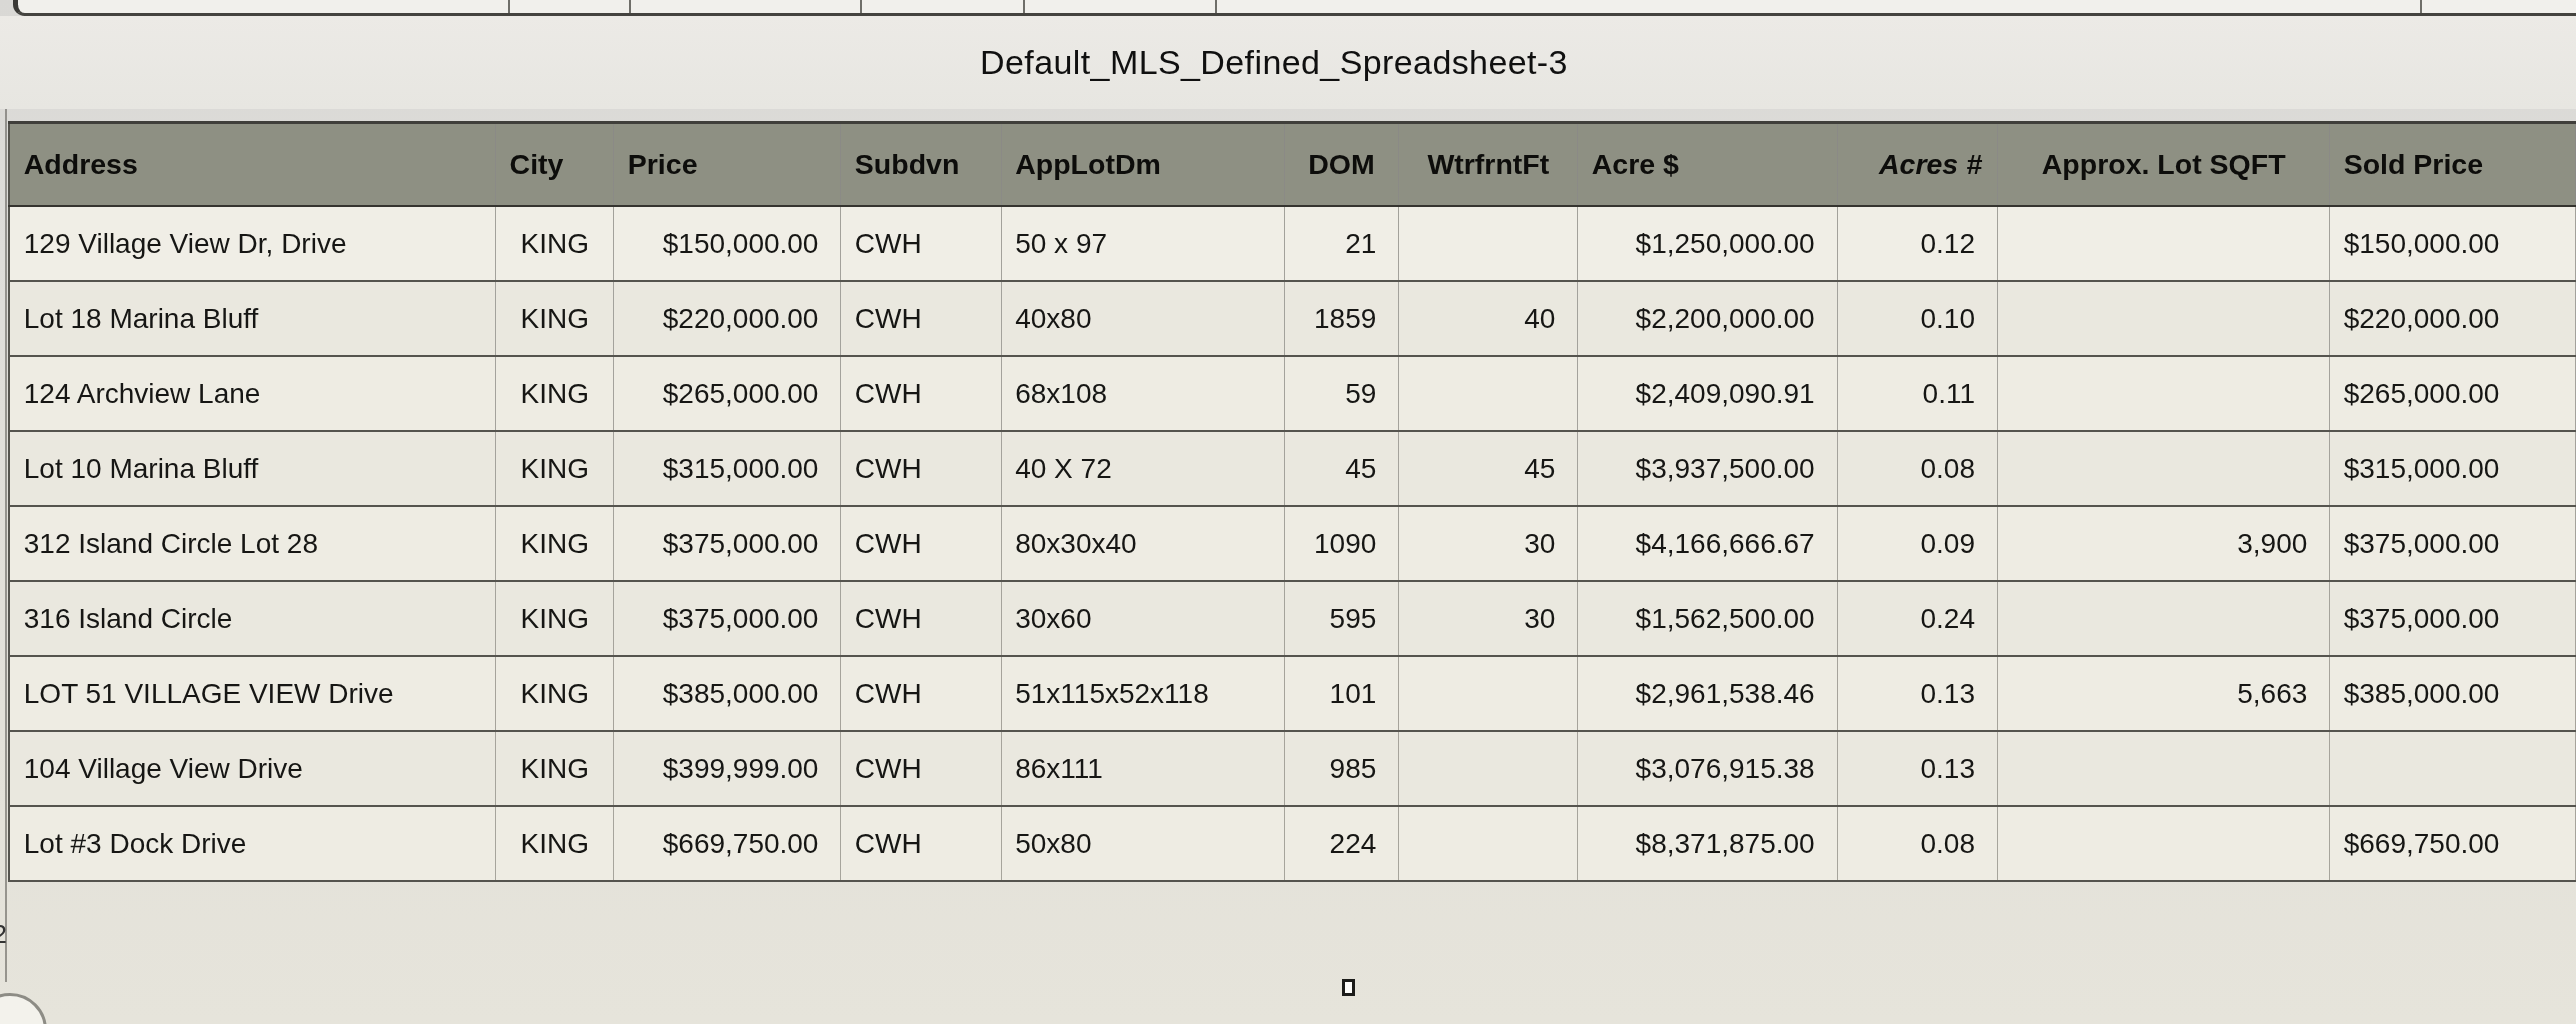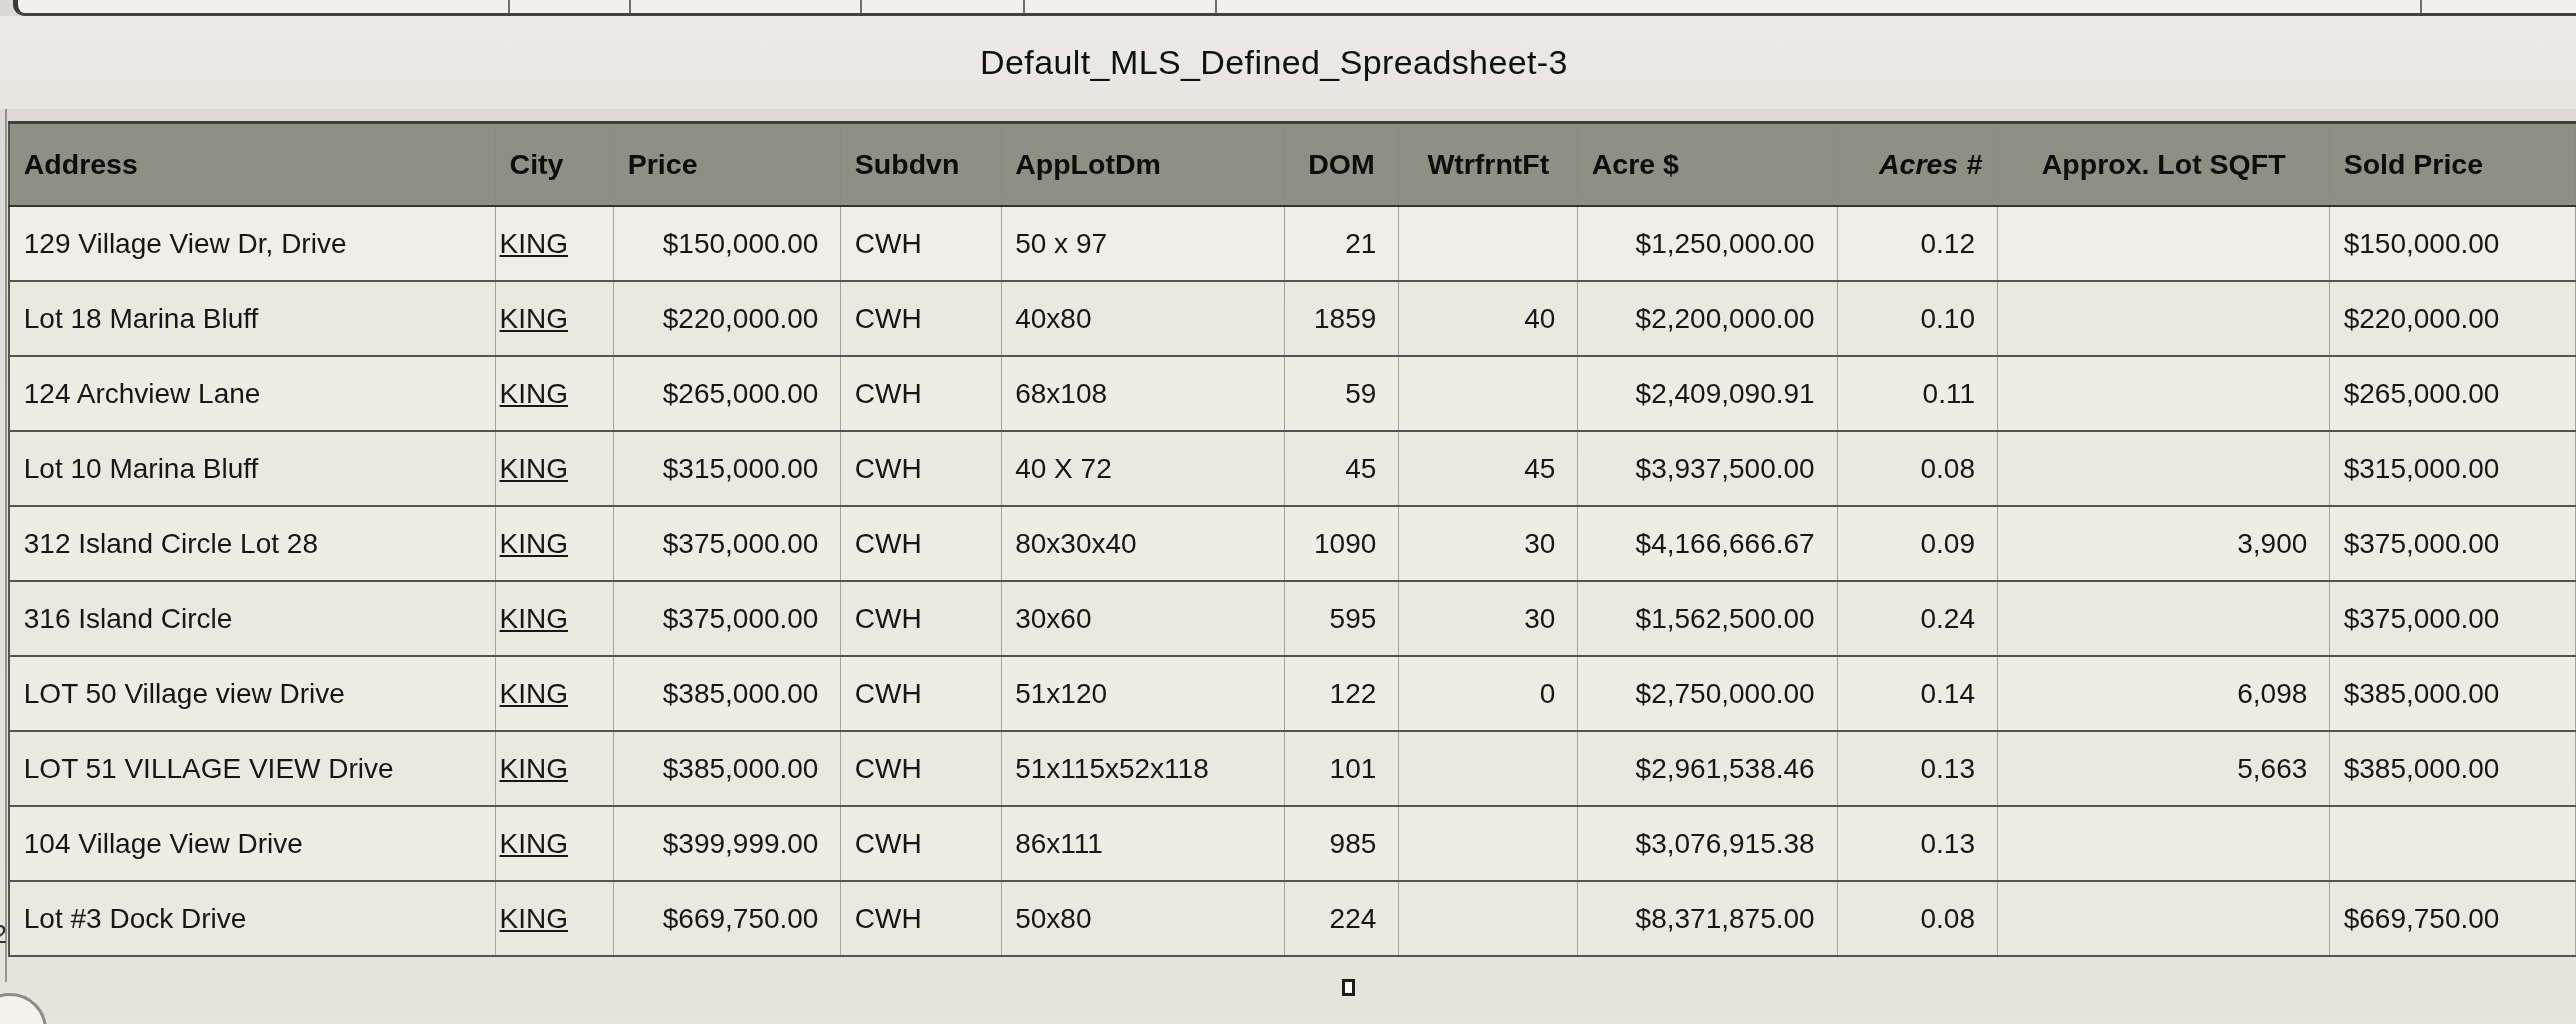--- a/index.html
+++ b/index.html
@@ -51,21 +51,21 @@
   tbody td{
     height:71px;
     background:#eeece3;
     border-bottom:2.5px solid #55544e;
   }
   tbody tr:nth-child(even) td{background:#eae8df;}
   tbody tr:first-child td{background:#f0eee6;}
   table{border-left:2.5px solid #55544e;margin-top:12px;}
   
   .al{text-align:left;padding-left:13.4px;padding-right:5px;}
-  .ac{text-align:left;padding-left:3.4px;padding-right:3.4px;text-decoration:underline;}
+  .ac{text-align:center;padding-left:3.4px;padding-right:3.4px;}
   .ar{text-align:right;padding-right:22px;padding-left:5px;}
   .hl{text-align:left;padding-left:13.4px;}
   .hc{}
   .hr{text-align:right;padding-right:15px;font-style:italic;}
   
   .handle{
     position:absolute;left:1342px;top:979px;width:12.6px;height:17px;
     background:#fdfdfb;border:3.4px solid #1c1c1a;box-sizing:border-box;
   }
   
@@ -209,33 +209,20 @@
             <td class="al">CWH</td>
             <td class="al">30x60</td>
             <td class="ar">595</td>
             <td class="ar">30</td>
             <td class="ar">$1,562,500.00</td>
             <td class="ar">0.24</td>
             <td class="ar"></td>
             <td class="al">$375,000.00</td>
           </tr>
           <tr>
-            <td class="al">LOT 50 Village view Drive</td>
-            <td class="ac">KING</td>
-            <td class="ar">$385,000.00</td>
-            <td class="al">CWH</td>
-            <td class="al">51x120</td>
-            <td class="ar">122</td>
-            <td class="ar">0</td>
-            <td class="ar">$2,750,000.00</td>
-            <td class="ar">0.14</td>
-            <td class="ar">6,098</td>
-            <td class="al">$385,000.00</td>
-          </tr>
-          <tr>
             <td class="al">LOT 51 VILLAGE VIEW Drive</td>
             <td class="ac">KING</td>
             <td class="ar">$385,000.00</td>
             <td class="al">CWH</td>
             <td class="al">51x115x52x118</td>
             <td class="ar">101</td>
             <td class="ar"></td>
             <td class="ar">$2,961,538.46</td>
             <td class="ar">0.13</td>
             <td class="ar">5,663</td>

